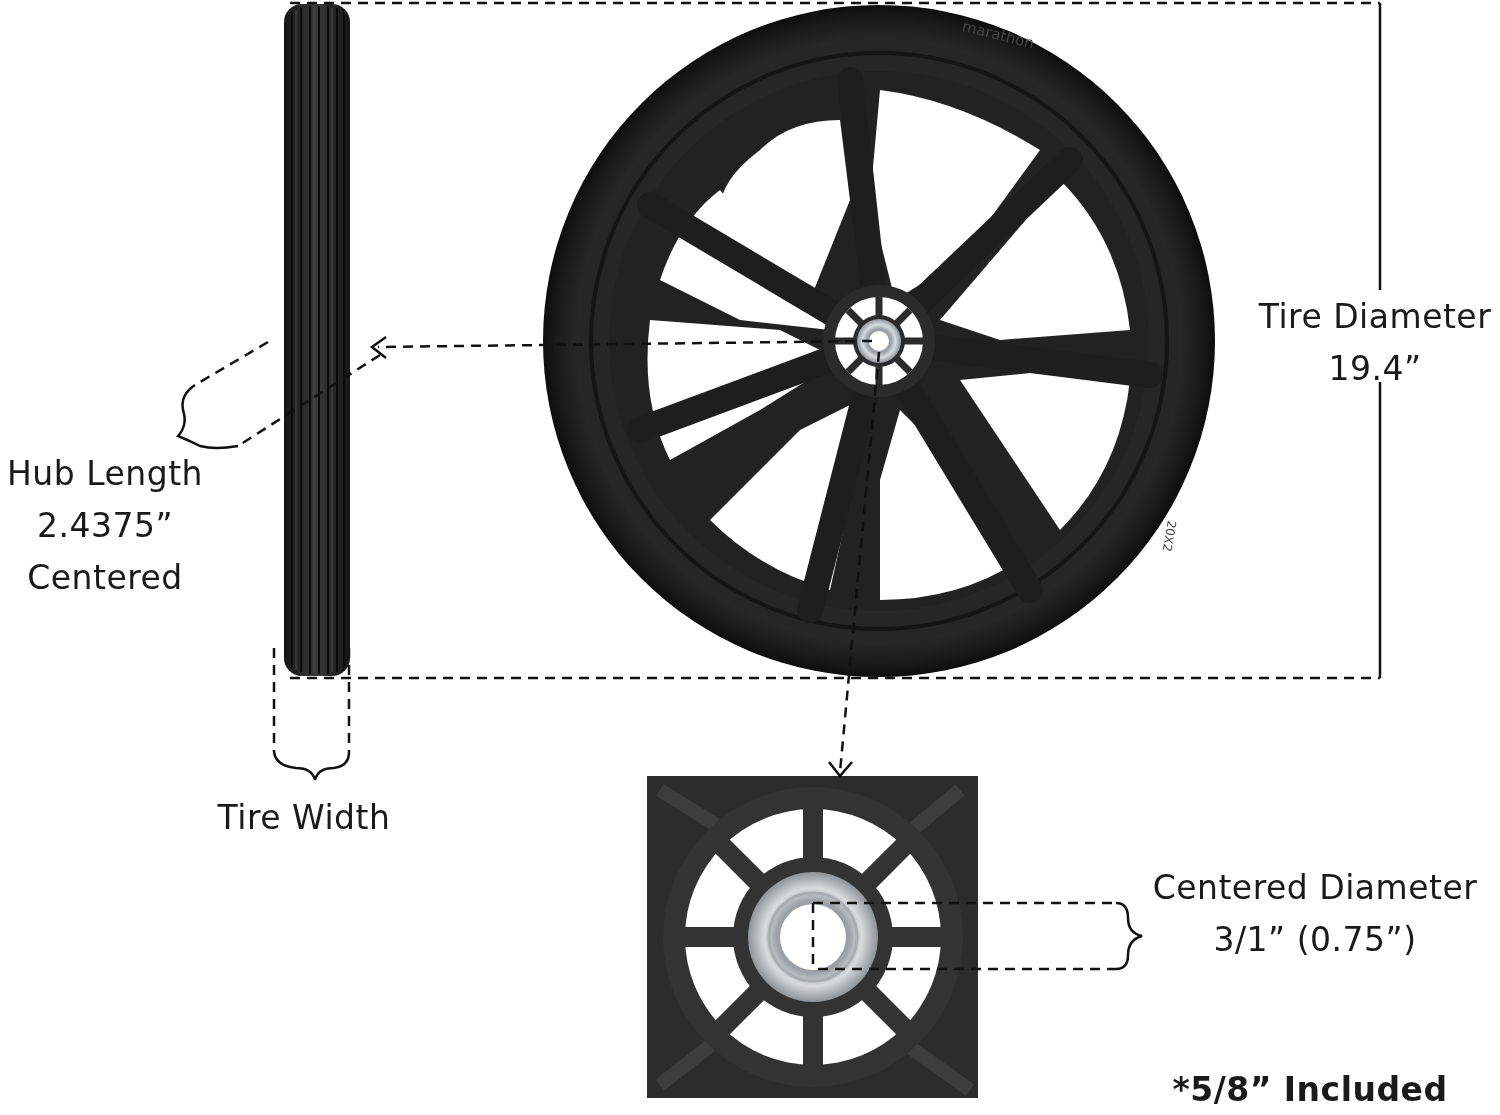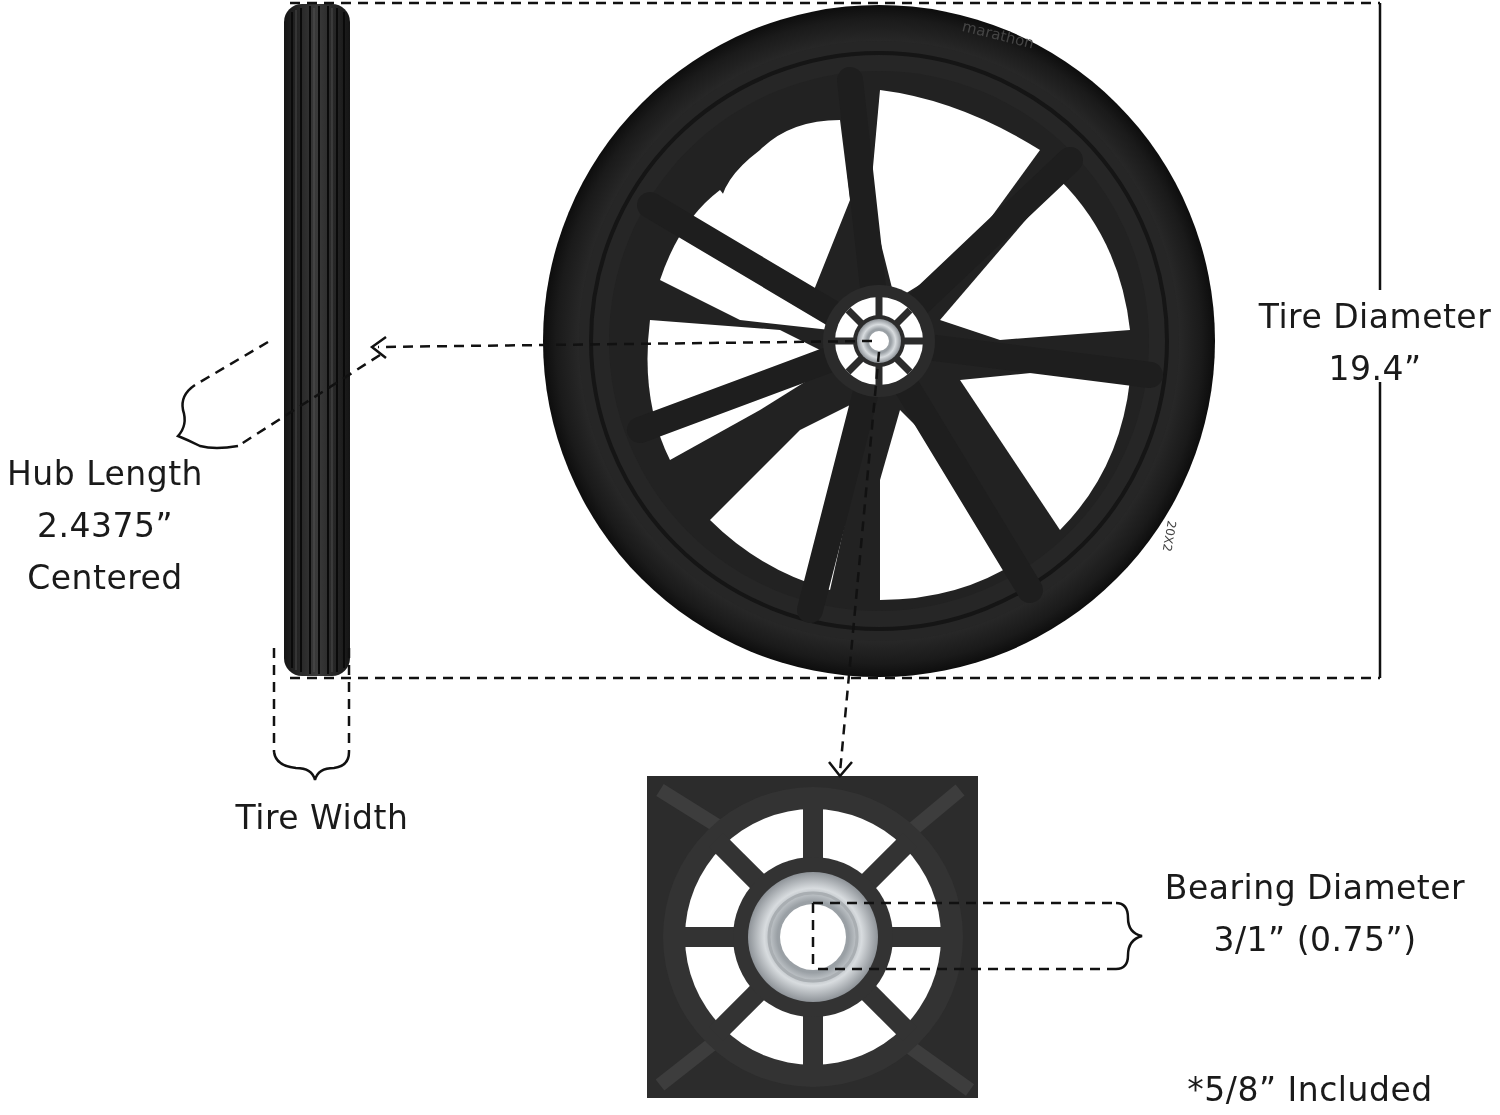--- a/index.html
+++ b/index.html
@@ -2,23 +2,23 @@
 <html><head>
 <meta charset="utf-8">
 <style>
   html, body { margin: 0; padding: 0; background: #ffffff; }
   body { width: 1500px; height: 1115px; position: relative; overflow: hidden; font-family: "DejaVu Sans", sans-serif; }
   .canvas { position: absolute; left: 0; top: 0; width: 1500px; height: 1115px; }
   .label { position: absolute; text-align: center; color: #1a1a1a; font-size: 33px; line-height: 52px; letter-spacing: 0.5px; }
   .label span { display: block; }
   #lbl-tire-diameter { left: 1235px; top: 291px; width: 280px; }
   #lbl-hub-length { left: -10px; top: 448px; width: 230px; }
-  #lbl-tire-width { left: 212px; top: 792px; width: 220px; }
+  #lbl-tire-width { left: 194px; top: 792px; width: 220px; }
   #lbl-bearing { left: 1140px; top: 862px; width: 350px; }
-  #lbl-footnote { left: 1150px; top: 1064px; width: 320px; }
+  #lbl-footnote { left: 1150px; top: 1064px; width: 320px; font-weight: bold; }
 </style>
 </head>
 <body>
 
 <div class="canvas">
 <svg width="1500" height="1115" viewBox="0 0 1500 1115" xmlns="http://www.w3.org/2000/svg">
   <defs>
     <radialGradient id="tireGrad" cx="50%" cy="50%" r="50%">
       <stop offset="88%" stop-color="#2a2a2a"></stop>
       <stop offset="96%" stop-color="#1a1a1a"></stop>
@@ -162,20 +162,20 @@
     <span>Hub Length</span>
     <span>2.4375”</span>
     <span>Centered</span>
   </div>
 
   <div class="label" id="lbl-tire-width">
     <span>Tire Width</span>
   </div>
 
   <div class="label" id="lbl-bearing">
-    <span>Bearing Diameter</span>
+    <span>Centered Diameter</span>
     <span>3/1” (0.75”)</span>
   </div>
 
   <div class="label" id="lbl-footnote">
     <span>*5/8” Included</span>
   </div>
 </div>
 
 </body></html>

